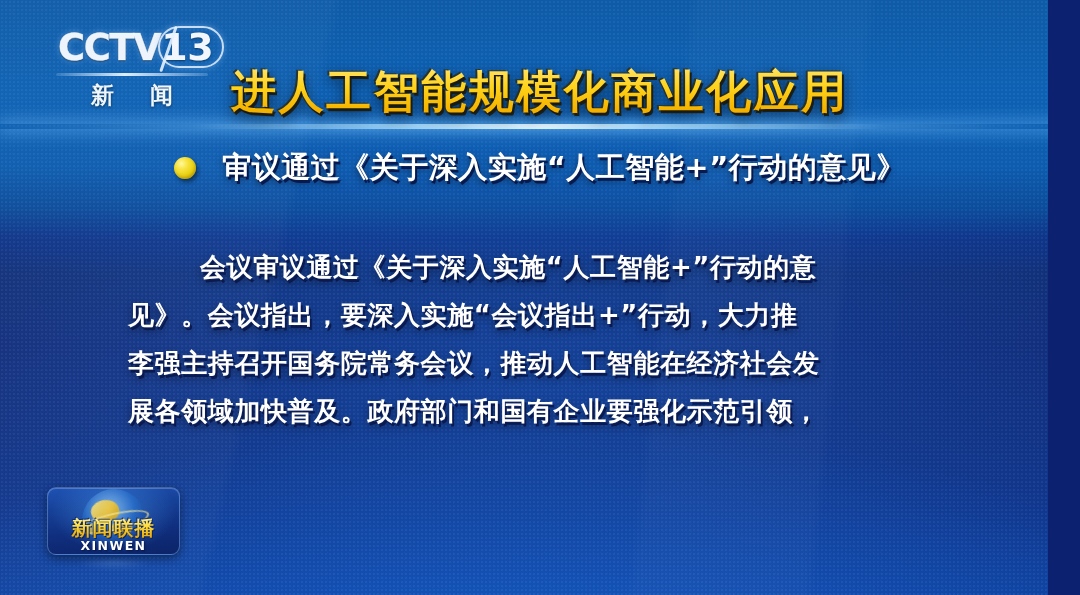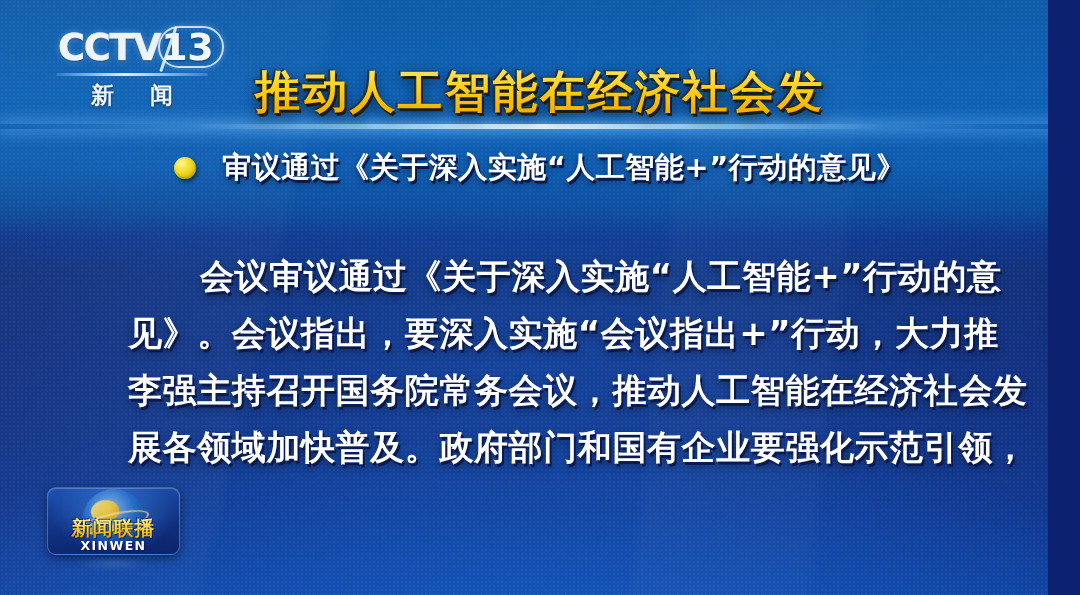--- a/index.html
+++ b/index.html
@@ -170,27 +170,26 @@
     white-space:nowrap;
     text-shadow:2px 3px 0 rgba(8,20,70,.9), 0 3px 7px rgba(0,0,0,.5);
   }
 
   
   .body-copy{
     position:absolute; left:128px; top:243px; width:828px;
     z-index:7;
   }
   .body-line{
-    font-size:34px; font-weight:bold;
+    font-size:26px; font-weight:bold;
     color:#ffffff;
     line-height:48px;
     letter-spacing:.6px;
     white-space:nowrap;
     text-shadow:2px 3px 0 rgba(10,24,76,.92), 0 4px 9px rgba(0,0,0,.45);
-    margin-top:9px;
   }
   .body-line.first{ text-indent:72px; }
 
   
   .xwlb{
     position:absolute; left:47px; top:487px;
     width:133px; height:68px;
     z-index:8;
     border-radius:9px;
     overflow:hidden;
@@ -265,21 +264,21 @@
         <span class="cctv-num">13</span>
       </span>
     </div>
     <div class="cctv-underline"></div>
     <div class="cctv-sub">新 闻</div>
   </div>
 
   <div class="divider-soft"></div>
   <div class="divider"></div>
 
-  <div class="headline">推动人工智能在经济社会发</div>
+  <div class="headline">进人工智能规模化商业化应用</div>
 
   <div class="subtitle-row">
     <span class="bullet"></span>
     <span class="subtitle">审议通过《关于深入实施“人工智能+”行动的意见》</span>
   </div>
 
   <div class="body-copy">
     <div class="body-line first">会议审议通过《关于深入实施“人工智能+”行动的意</div>
     <div class="body-line">见》。会议指出，要深入实施“会议指出+”行动，大力推</div>
     <div class="body-line">李强主持召开国务院常务会议，推动人工智能在经济社会发</div>

